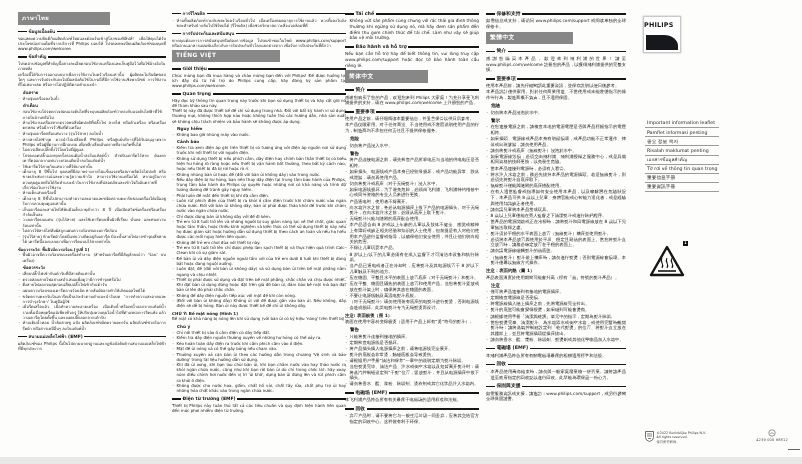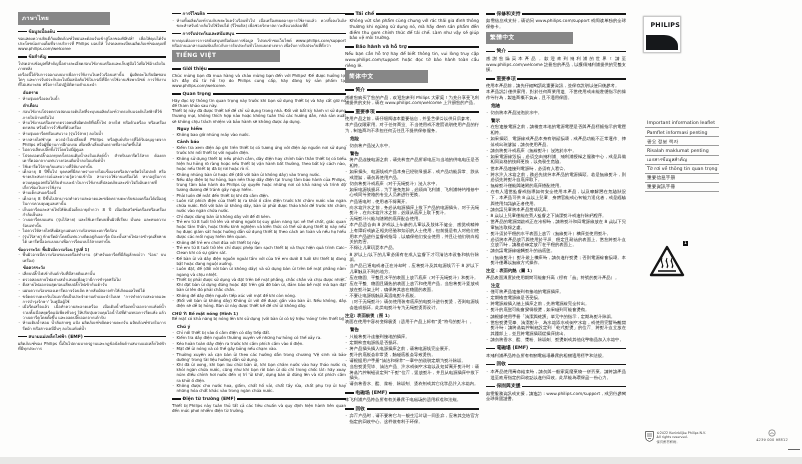--- a/index.html
+++ b/index.html
@@ -33,21 +33,21 @@
   .sec-h .tail{flex:1;height:1.6px;background:#161616;margin-left:1.5px;}
   .sec-h span{white-space:nowrap;font-size:1.12em;}
   .sub-h{font-weight:bold;margin:2.4px 0 .6px 5px;font-size:1.06em;}
   .cap-h{font-weight:bold;margin:2.4px 0 .6px 0;font-size:1.02em;}
   .para{margin:.4px 0;text-align:justify;}
   .bullet{position:relative;padding-left:4.5px;margin:0 0 .4px 0;text-align:justify;}
   .bullet::before{content:"-";position:absolute;left:.5px;top:0;}
   
   #logo{position:absolute;left:643px;top:16px;width:38px;height:37px;
     background:#fff;border:.5px solid #c9c9c9;box-shadow:0 0 1.5px rgba(0,0,0,.35);}
-  #logo .word{display:block;text-align:right;font-weight:bold;font-size:6.4px;
+  #logo .word{display:block;text-align:left;font-weight:bold;font-size:6.4px;
     letter-spacing:.2px;color:#16181b;padding-top:4px;}
   #logo .base{position:absolute;left:2px;right:2px;bottom:2px;height:15px;
     background:#16181b;border-top-right-radius:14px 11px;}
   #langs{position:absolute;left:645px;top:119px;width:74px;}
   .lang-item{font-size:4.7px;line-height:1.1;padding:1.4px 0 1.6px 2px;
     border-bottom:.5px solid #9c9c9c;color:#242424;white-space:nowrap;overflow:hidden;}
   #warn{position:absolute;left:649px;top:245px;width:36px;height:32px;}
   #warn .badge{position:absolute;right:-3px;top:-4px;width:5px;height:5px;background:#111;
     color:#fff;font-size:3.4px;line-height:5px;text-align:center;font-weight:bold;}
   #footer-left{position:absolute;left:645px;top:431px;display:flex;align-items:flex-start;gap:2.5px;}

